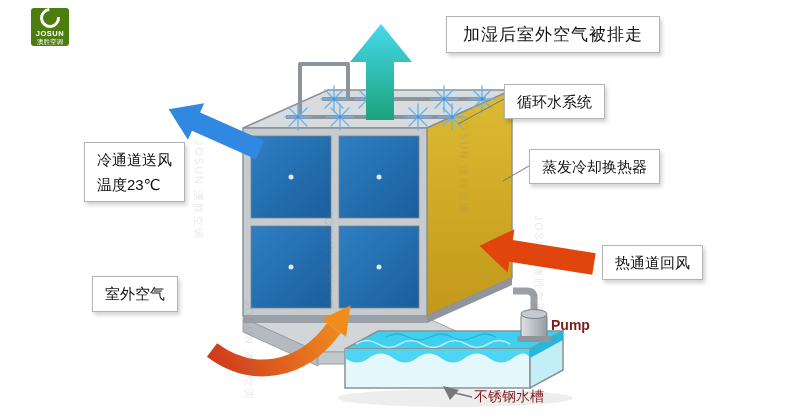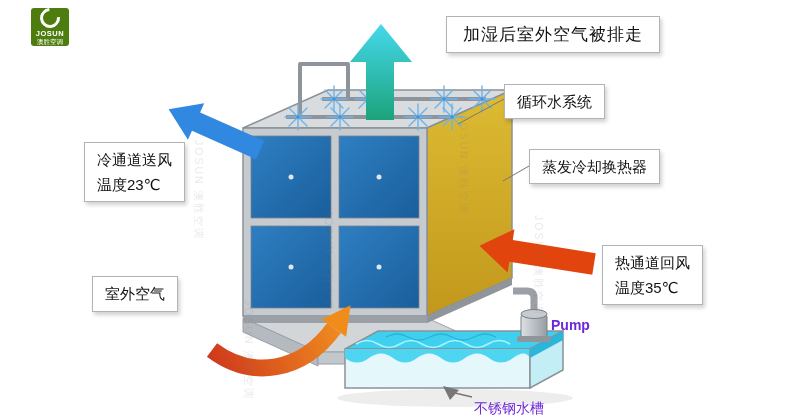--- a/index.html
+++ b/index.html
@@ -10,22 +10,22 @@
   .callout{position:absolute;background:#ffffff;border:1px solid #b3b3b3;
            box-shadow:2px 3px 4px rgba(0,0,0,.18);padding:4px 12px;
            font-size:15px;color:#111;white-space:nowrap;line-height:25px;z-index:30;}
   .callout .ln{display:block;}
   .c-exhaust{left:398px;top:16px;font-size:17px;padding:5px 16px;letter-spacing:1px;margin-left:48px;}
   .c-circ{left:504px;top:84px;}
   .c-evap{left:529px;top:149px;}
   .c-hot{left:602px;top:245px;}
   .c-cold{left:84px;top:142px;}
   .c-outdoor{left:84px;top:276px;line-height:26px;margin-left:8px;}
-  .plain-label{position:absolute;font-size:14px;color:#6d28d9;z-index:30;white-space:nowrap;}
-  .l-tank{left:474px;top:400px;}
+  .plain-label{position:absolute;font-size:14px;color:#7f1d1d;z-index:30;white-space:nowrap;}
+  .l-tank{left:474px;top:388px;}
   .l-pump{left:551px;top:317px;font-weight:bold;}
   
   .wm{position:absolute;font-size:10.5px;color:#777;opacity:.16;z-index:20;
       transform:rotate(90deg);transform-origin:left top;letter-spacing:2px;white-space:nowrap;pointer-events:none;}
   
   .logo{position:absolute;left:30px;top:8px;width:40px;height:42px;z-index:40;text-align:center;}
   .logo-box{width:38px;height:38px;background:#4d7c0f;border-radius:3px;margin:0 auto;
             display:flex;flex-direction:column;align-items:center;justify-content:flex-start;}
   .logo-arc{width:14px;height:14px;border:3px solid #fff;border-top-color:transparent;
             border-radius:50%;transform:rotate(40deg);margin-bottom:2px;}
@@ -182,21 +182,20 @@
   </div>
 
   <div class="callout c-exhaust">加湿后室外空气被排走</div>
 
   <div class="callout c-circ">循环水系统</div>
 
   <div class="callout c-evap">蒸发冷却换热器</div>
 
   <div class="callout c-hot">
     <span class="ln">热通道回风</span>
-    <span class="ln">温度35℃</span>
   </div>
 
   <div class="callout c-cold">
     <span class="ln">冷通道送风</span>
     <span class="ln">温度23℃</span>
   </div>
 
   <div class="callout c-outdoor">
     <span class="ln">室外空气</span>
   </div>

